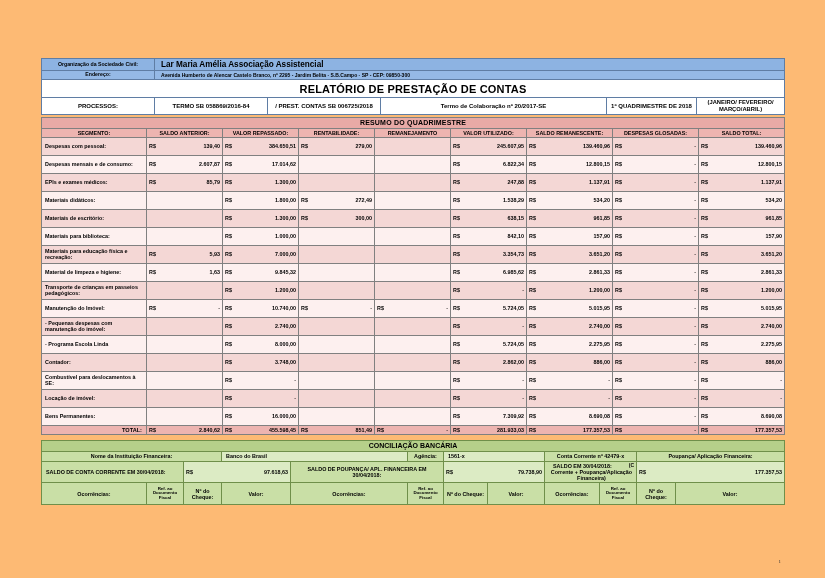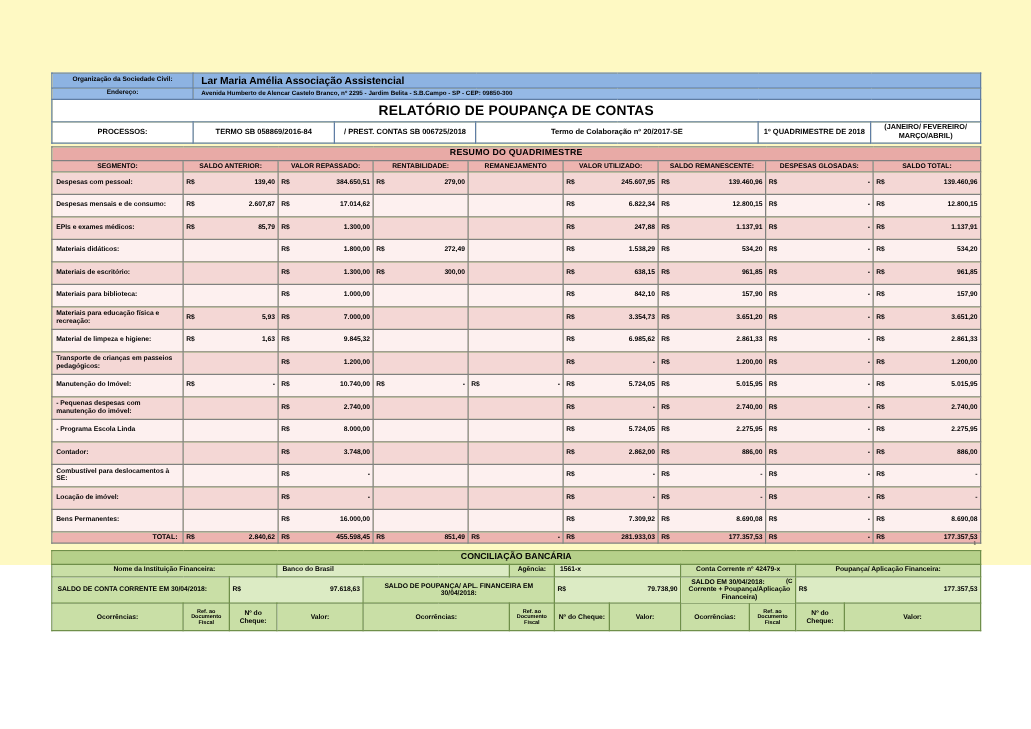--- a/index.html
+++ b/index.html
@@ -1,21 +1,21 @@
 <!DOCTYPE html>
 <html><head>
 <meta charset="utf-8">
 <style>
   html,body{margin:0;padding:0;background:#ffffff;}
   body{
     width:825px;height:583px;overflow:hidden;
     font-family:"Liberation Sans", sans-serif;
     -webkit-font-smoothing:antialiased;
   }
-  .page{position:relative;width:825px;height:452px;background:#fef9c3;}
+  .page{position:relative;width:825px;height:578px;background:#fdba74;}
   .sheet{position:absolute;left:41px;top:58px;width:743px;}
 
   table{border-collapse:collapse;table-layout:fixed;width:743px;}
   td,th{
     border:1px solid #808080;
     font-size:5.6px;
     padding:1px 2px;
     vertical-align:middle;
     color:#000;
     font-weight:bold;
@@ -80,21 +80,21 @@
       <tbody>
           <tr>
         <td class="blue1 lbl">Organização da Sociedade Civil:</td>
         <td class="blue1 org-name" colspan="6">Lar Maria Amélia Associação Assistencial</td>
       </tr>
       <tr>
         <td class="blue2 lbl">Endereço:</td>
         <td class="blue2 addr" colspan="6">Avenida Humberto de Alencar Castelo Branco, nº 2295 - Jardim Belita - S.B.Campo - SP - CEP: 09850-300</td>
       </tr>
       <tr>
-        <td class="white title-main" colspan="7" style="height:15px">RELATÓRIO DE POUPANÇA DE CONTAS</td>
+        <td class="white title-main" colspan="7" style="height:15px">RELATÓRIO DE PRESTAÇÃO DE CONTAS</td>
       </tr>
       <tr>
         <td class="white proc-lbl">PROCESSOS:</td>
         <td class="white proc-val">TERMO SB 058869/2016-84</td>
         <td class="white proc-val">/ PREST. CONTAS SB 006725/2018</td>
         <td class="white proc-val" colspan="2">Termo de Colaboração nº 20/2017-SE</td>
         <td class="white proc-val">1º QUADRIMESTRE DE 2018</td>
         <td class="white quad">(JANEIRO/ FEVEREIRO/ MARÇO/ABRIL)</td>
       </tr>
     </tbody>

